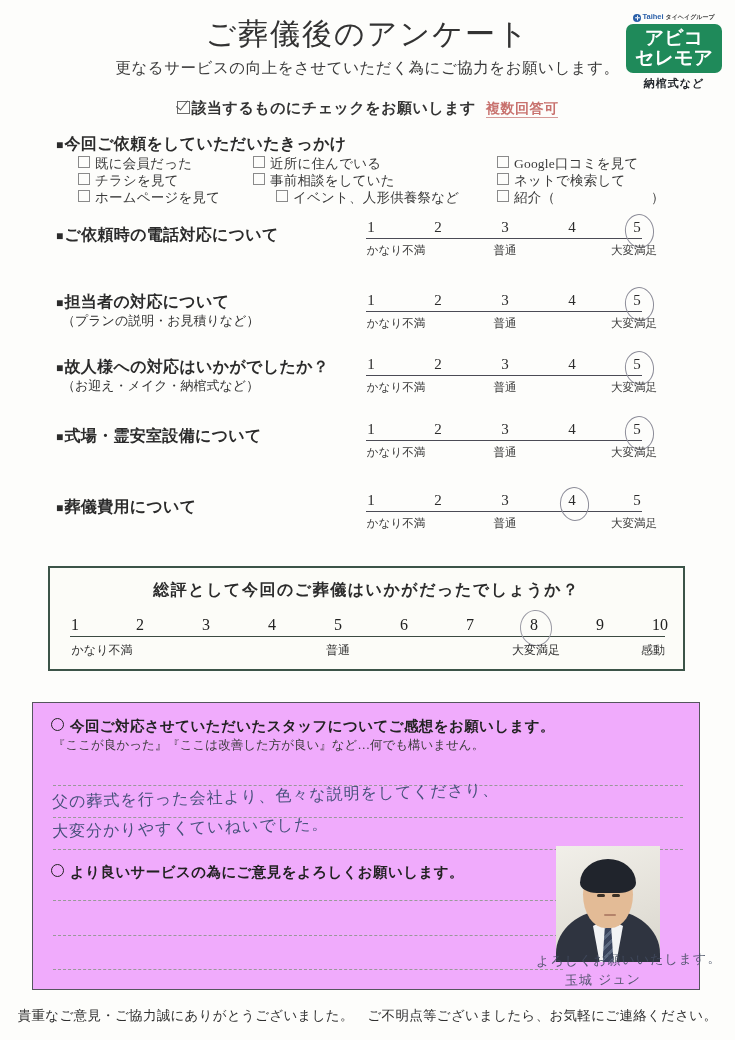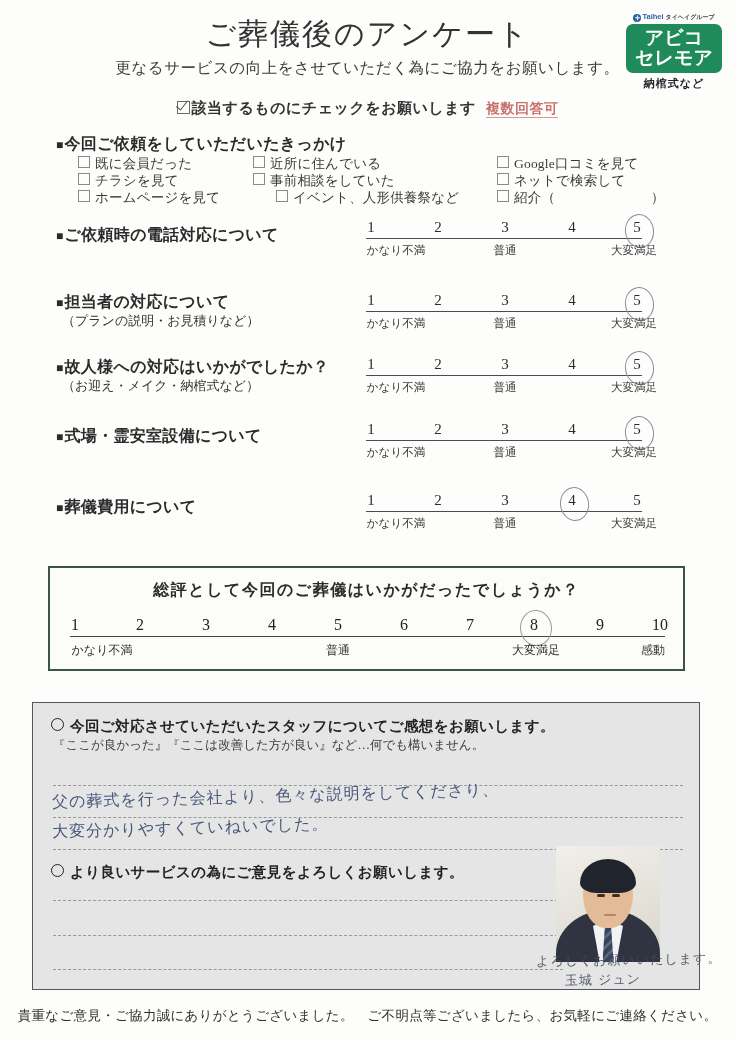--- a/index.html
+++ b/index.html
@@ -266,21 +266,21 @@
   }
 
   
   .commentbox {
     position: absolute;
     left: 32px;
     top: 702px;
     width: 668px;
     height: 288px;
     border: 1.5px solid #55555e;
-    background: #e5e5e5;
+    background: #f0abfc;
     box-sizing: border-box;
   }
   .cmt-q {
     position: absolute;
     font-size: 14.5px;
     font-weight: bold;
     color: #222;
     letter-spacing: .4px;
     white-space: nowrap;
   }

